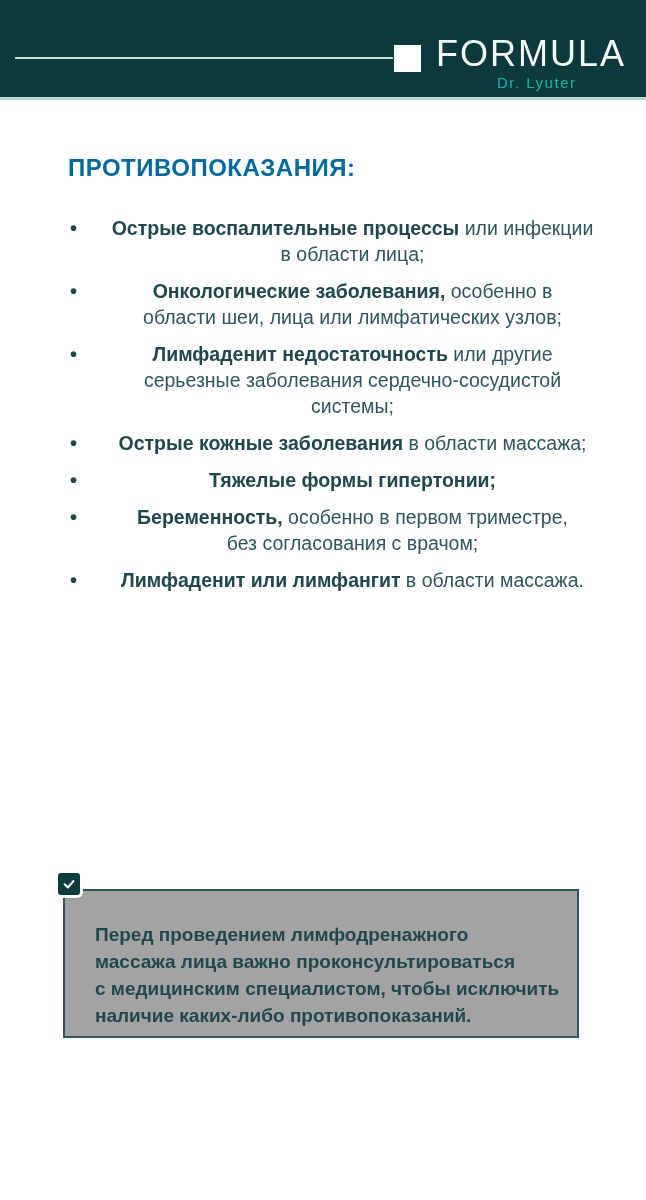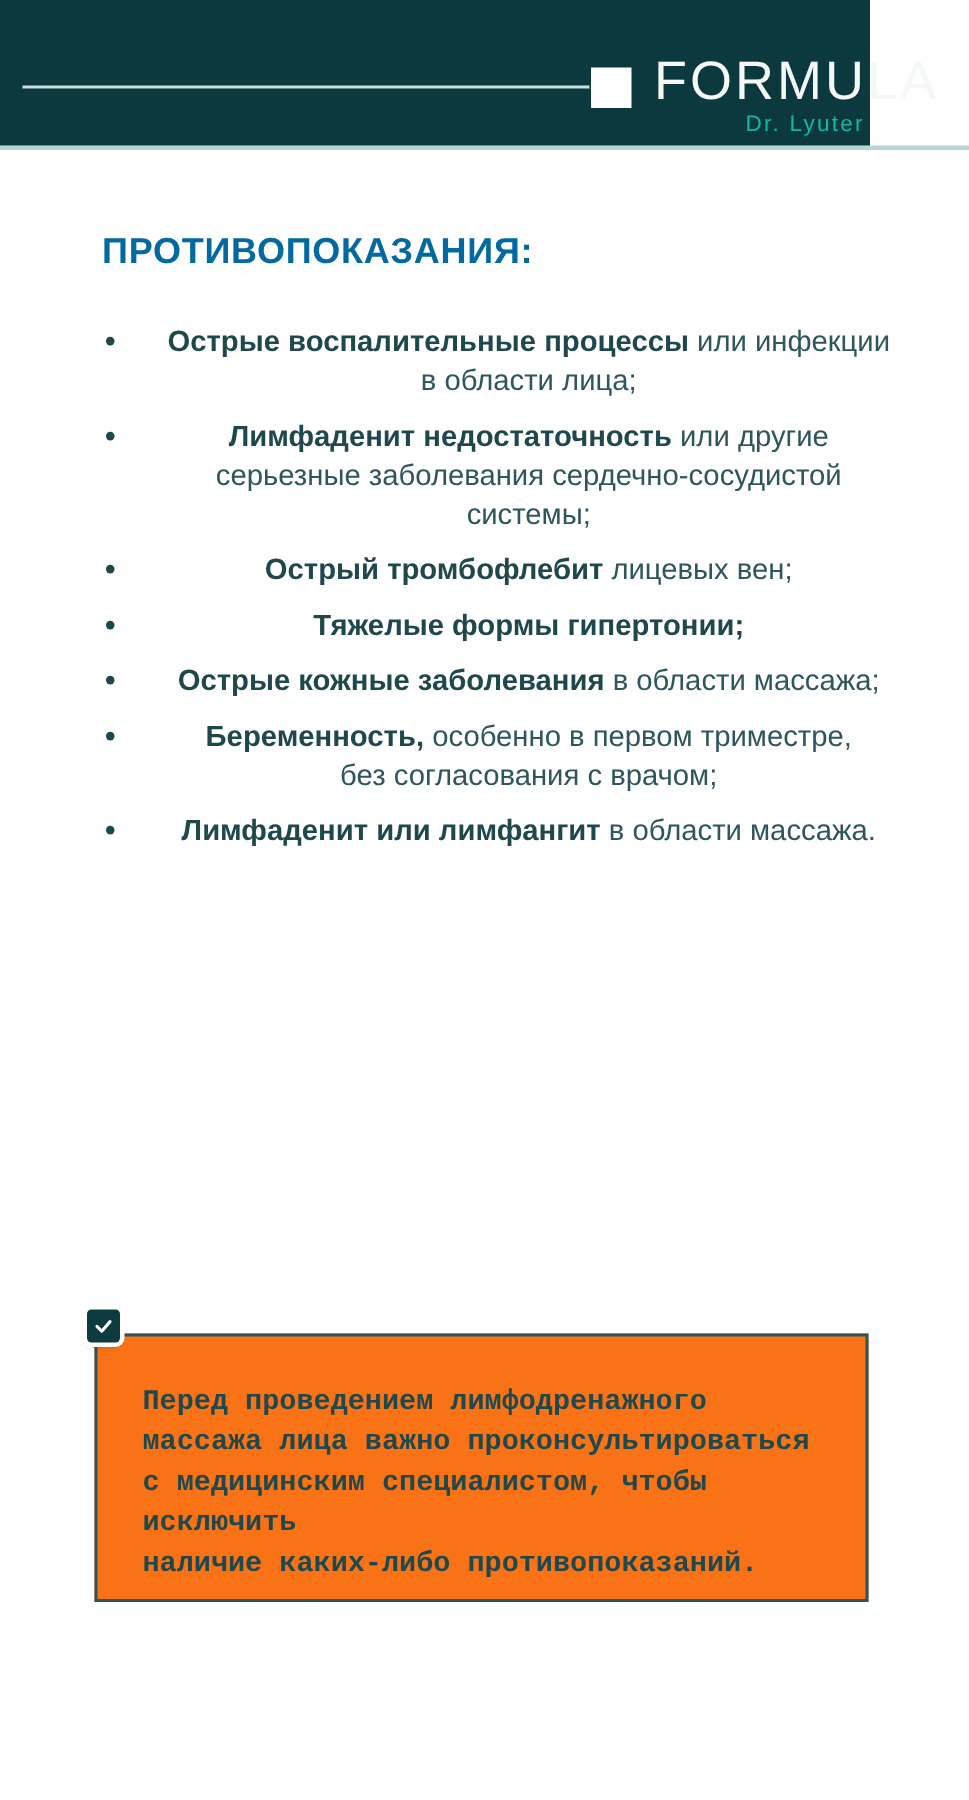--- a/index.html
+++ b/index.html
@@ -8,21 +8,21 @@
     width: 646px;
     height: 1200px;
     background: #ffffff;
     overflow: hidden;
     font-family: "Liberation Sans", "DejaVu Sans", sans-serif;
   }
 
   
   .brand-header {
     position: relative;
-    width: 580px;
+    width: 646px;
     height: 97px;
     background: #0c393d;
   }
   .header-separator {
     width: 646px;
     height: 3px;
     background: #b7d7d5;
   }
   .header-rule {
     position: absolute;
@@ -98,25 +98,24 @@
   }
   .contra-list .lead { font-weight: 700; color: #1f484d; }
   .contra-list .rest { font-weight: 400; color: #2e565c; }
 
   
   .consultation-note {
     position: absolute;
     left: 63px;
     top: 889px;
     width: 516px;
-    height: 179px;
+    height: 149px;
     border: 2px solid #2d565c;
-    background: #f97316;
+    background: #a3a3a3;
     box-sizing: border-box;
-    font-family: Liberation Mono, monospace;
   }
   .check-badge {
     position: absolute;
     left: -7px;
     top: -18px;
     width: 22px;
     height: 22px;
     background: #0e3b40;
     border-radius: 3px;
     box-shadow: 0 0 0 3px #ffffff, 0 2px 5px rgba(0,0,0,0.22);
@@ -147,26 +146,27 @@
     <div class="logo-subtext">Dr. Lyuter</div>
   </header>
   <div class="header-separator"></div>
 
   <main class="main">
     <h1 class="page-title">ПРОТИВОПОКАЗАНИЯ:</h1>
 
     <ul class="contra-list">
         <li><span class="lead">Острые воспалительные процессы</span><span class="rest"> или инфекции
 в области лица;</span></li>
+        <li><span class="lead">Онкологические заболевания,</span><span class="rest"> особенно в
+области шеи, лица или лимфатических узлов;</span></li>
         <li><span class="lead">Лимфаденит недостаточность</span><span class="rest"> или другие
 серьезные заболевания сердечно-сосудистой
 системы;</span></li>
-        <li><span class="lead">Острый тромбофлебит</span><span class="rest"> лицевых вен;</span></li>
+        <li><span class="lead">Острые кожные заболевания</span><span class="rest"> в области массажа;</span></li>
         <li><span class="lead">Тяжелые формы гипертонии;</span><span class="rest"></span></li>
-        <li><span class="lead">Острые кожные заболевания</span><span class="rest"> в области массажа;</span></li>
         <li><span class="lead">Беременность,</span><span class="rest"> особенно в первом триместре,
 без согласования с врачом;</span></li>
         <li><span class="lead">Лимфаденит или лимфангит</span><span class="rest"> в области массажа.</span></li>
       </ul>
 
   </main>
 
   <div class="consultation-note">
     <div class="check-badge">
       <span>

